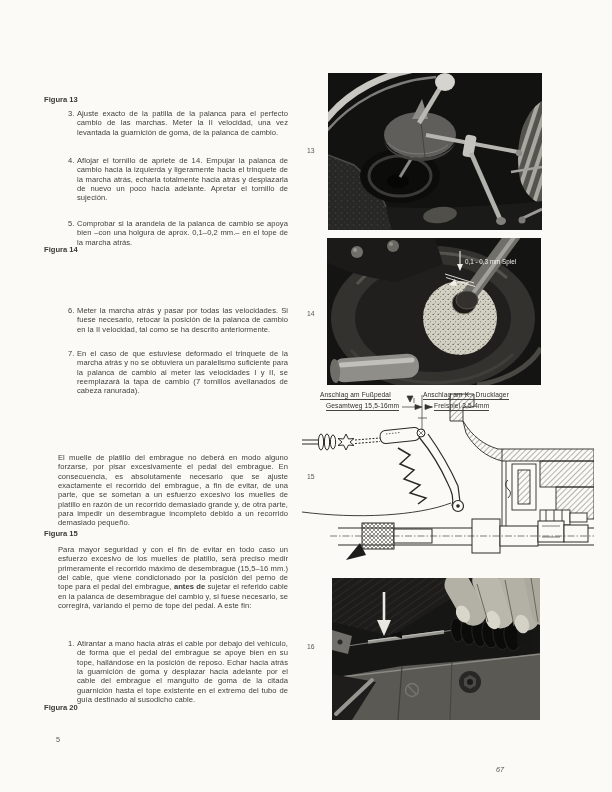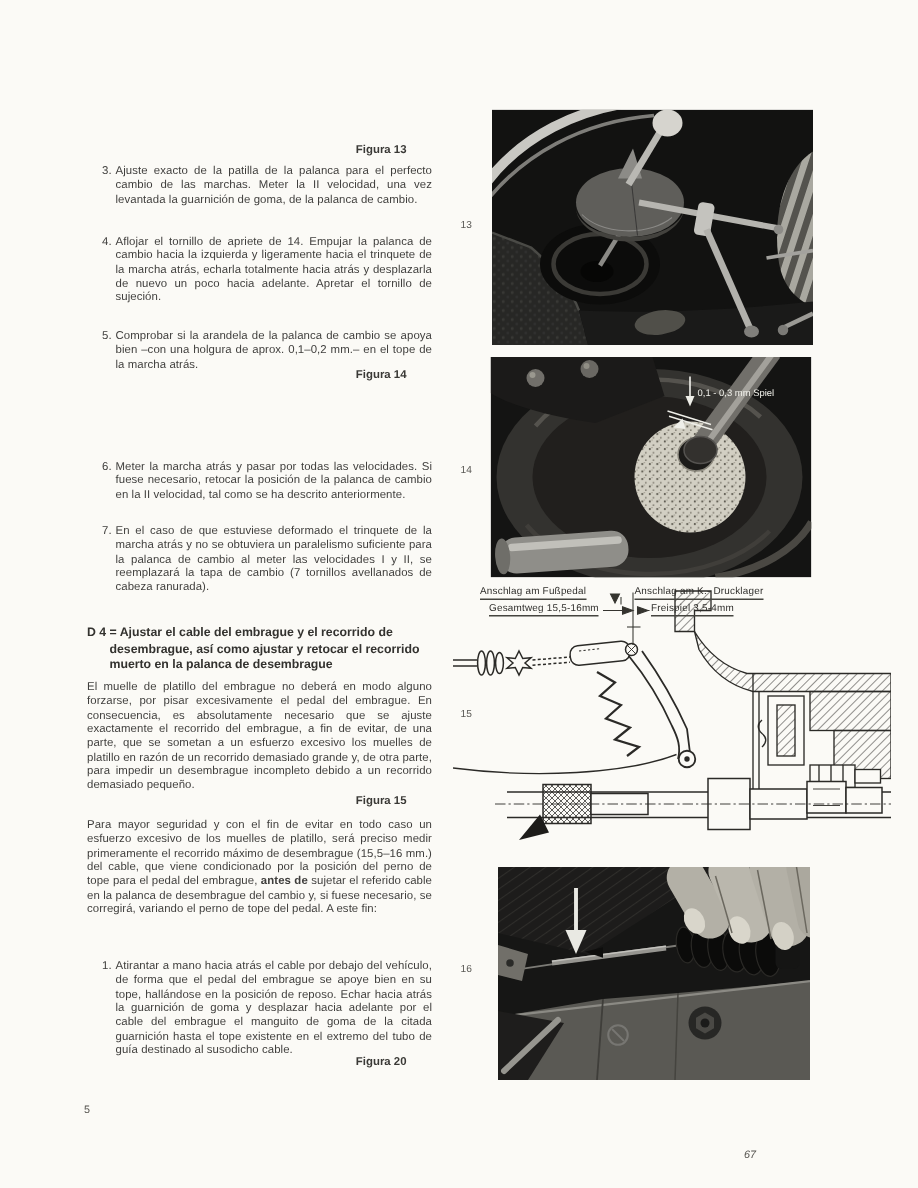--- a/index.html
+++ b/index.html
@@ -3,21 +3,21 @@
 <meta charset="utf-8">
 <style>
   html,body{margin:0;padding:0;background:#e8e8e6;}
   .page{position:relative;width:612px;height:792px;background:#fbfaf6;overflow:hidden;
         font-family:"Liberation Sans",sans-serif;color:#3f3e3c;}
   .tb{position:absolute;left:58px;width:230px;font-size:7.6px;line-height:9.35px;
       text-align:justify;color:#3f3e3c;letter-spacing:0.05px;}
   .ind{padding-left:19px;box-sizing:border-box;}
   .item{padding-left:19px;box-sizing:border-box;}
   .item .num{position:absolute;left:10px;top:0;}
-  .figcap{position:absolute;left:58px;width:213px;text-align:right;font-weight:bold;
+  .figcap{position:absolute;left:44px;width:213px;font-weight:bold;
           font-size:7.6px;color:#3a3936;}
   .heading{position:absolute;left:58px;width:236px;font-size:8.2px;line-height:10.6px;
            font-weight:bold;color:#33322f;padding-left:15px;text-indent:-15px;box-sizing:border-box;}
   .margin-num{position:absolute;left:307px;width:16px;font-size:6.8px;color:#5a5955;text-align:left;}
   .folio{position:absolute;font-size:7.2px;color:#54524e;}
   .photo{position:absolute;overflow:hidden;}
   .photo svg{display:block;}
   .d15{position:absolute;}
   .d15-label{position:absolute;font-size:6.6px;letter-spacing:0.15px;color:#2f2e2b;
              white-space:nowrap;border-bottom:1px solid #45443f;padding-bottom:0px;line-height:8px;}
@@ -50,24 +50,20 @@
   <div class="tb item" style="top:306px">
     <span class="num">6.</span>
     <span>Meter la marcha atrás y pasar por todas las velocidades. Si fuese necesario, retocar la posición de la palanca de cambio en la II velocidad, tal como se ha descrito anteriormente.</span>
   </div>
 
   <div class="tb item" style="top:349px">
     <span class="num">7.</span>
     <span>En el caso de que estuviese deformado el trinquete de la marcha atrás y no se obtuviera un paralelismo suficiente para la palanca de cambio al meter las velocidades I y II, se reemplazará la tapa de cambio (7 tornillos avellanados de cabeza ranurada).</span>
   </div>
 
-  <div class="heading" style="top:417px">
-    <span>D 4 =</span>
-    <span>Ajustar el cable del embrague y el recorrido de desembrague, así como ajustar y retocar el recorrido muerto en la palanca de desembrague</span>
-  </div>
 
   <div class="tb" style="top:453px">El muelle de platillo del embrague no deberá en modo alguno forzarse, por pisar excesivamente el pedal del embrague. En consecuencia, es absolutamente necesario que se ajuste exactamente el recorrido del embrague, a fin de evitar, de una parte, que se sometan a un esfuerzo excesivo los muelles de platillo en razón de un recorrido demasiado grande y, de otra parte, para impedir un desembrague incompleto debido a un recorrido demasiado pequeño.</div>
   <div class="figcap" style="top:529px">Figura 15</div>
 
   <div class="tb" style="top:545px">
     <span>Para mayor seguridad y con el fin de evitar en todo caso un esfuerzo excesivo de los muelles de platillo, será preciso medir primeramente el recorrido máximo de desembrague (15,5–16 mm.) del cable, que viene condicionado por la posición del perno de tope para el pedal del embrague, </span><span style="font-weight:bold">antes de</span><span> sujetar el referido cable en la palanca de desembrague del cambio y, si fuese necesario, se corregirá, variando el perno de tope del pedal. A este fin:</span>
   </div>
 
   <div class="tb item" style="top:639px">
     <span class="num">1.</span>

